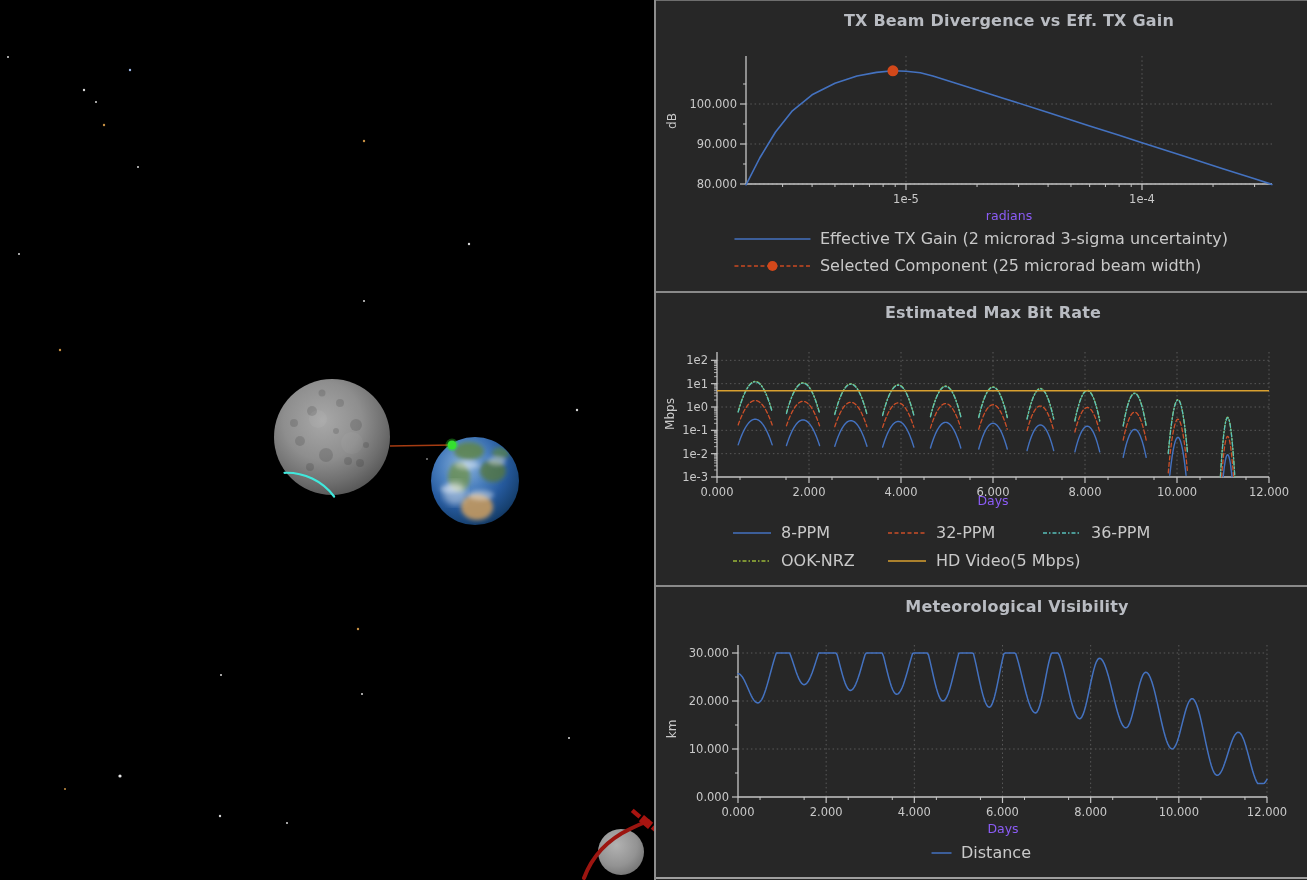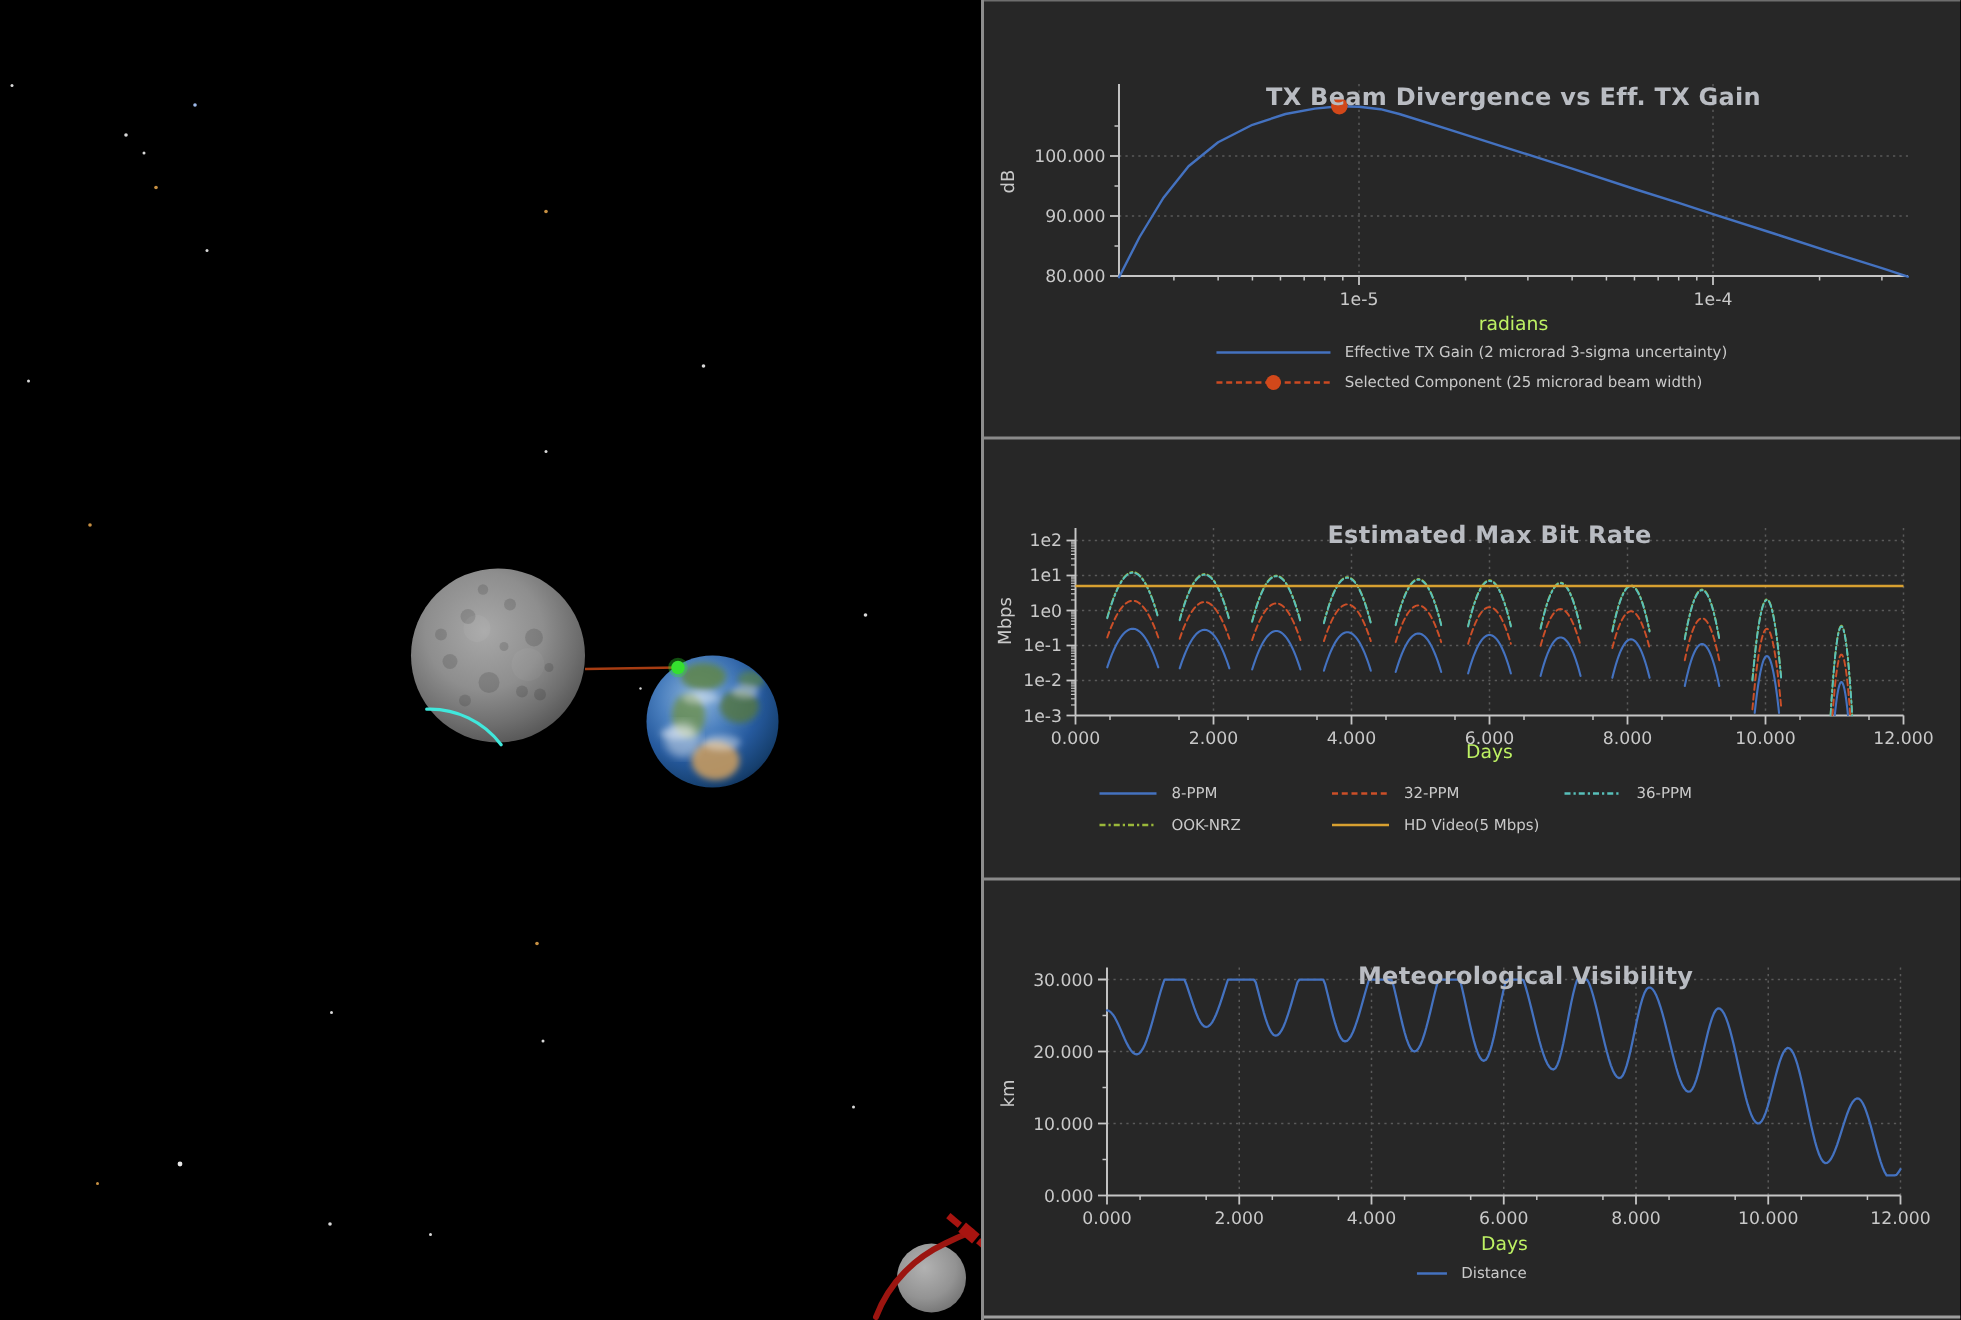--- a/index.html
+++ b/index.html
@@ -14,28 +14,28 @@
   #sep-top{top:0;height:1px;background:#6e6e6e;}
   #sep-1{top:291px;}
   #sep-2{top:585px;}
   #sep-bottom{top:877px;background:#9f9f9f;}
   .panel{position:absolute;left:0;width:653px;overflow:hidden;}
   #panel-0{top:0;height:292px;}
   #panel-1{top:292px;height:294px;}
   #panel-2{top:586px;height:294px;}
   .panel svg.chart{position:absolute;left:0;top:0;}
   .panel-title{position:absolute;top:11px;transform:translateX(-50%);
-      font-size:16px;font-weight:bold;color:#b9bcc2;white-space:nowrap;letter-spacing:.2px;margin-top:44px;}
+      font-size:16px;font-weight:bold;color:#b9bcc2;white-space:nowrap;letter-spacing:.2px;}
   #title-0{left:355px;} #title-1{left:339px;} #title-2{left:363px;}
   .ylabel{position:absolute;font-size:12px;color:#c9c9c9;
       transform:translate(-50%,-50%) rotate(-90deg);white-space:nowrap;}
   #ylab-0{left:18px;top:121px;} #ylab-1{left:16px;top:122px;} #ylab-2{left:18px;top:143px;}
-  .xlabel{position:absolute;transform:translateX(-50%);font-size:12.5px;color:#bef264;white-space:nowrap;}
+  .xlabel{position:absolute;transform:translateX(-50%);font-size:12.5px;color:#8b5cf6;white-space:nowrap;}
   #xlab-0{left:355px;top:208px;} #xlab-1{left:339px;top:201px;} #xlab-2{left:349px;top:235px;}
-  .legend{position:absolute;color:#c9c9c9;font-size:10px;}
+  .legend{position:absolute;color:#c9c9c9;font-size:16px;}
   #legend-0{left:50%;top:229px;transform:translateX(-50%);display:flex;flex-direction:column;gap:8px;align-items:flex-start;}
   #legend-1{left:78px;top:523px;display:grid;grid-template-columns:155px 155px 180px;row-gap:9px;}
   #legend-1{top:231px;} 
   #legend-2{left:50%;top:257px;transform:translateX(-50%);}
   .legend-item{display:flex;align-items:center;gap:9px;white-space:nowrap;}
   .legend-item svg{flex:none;display:block;}
 </style>
 </head>
 <body>
 

